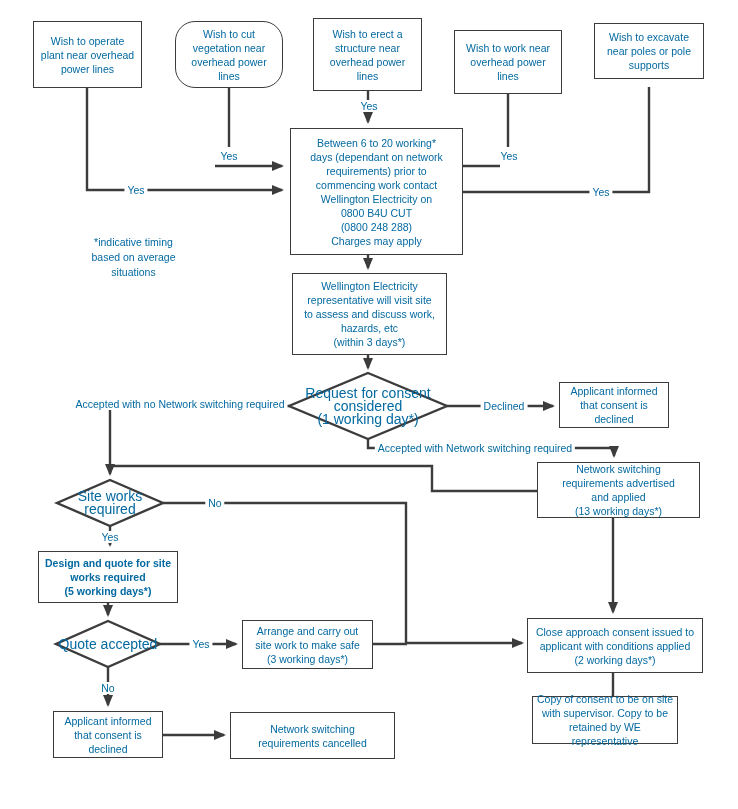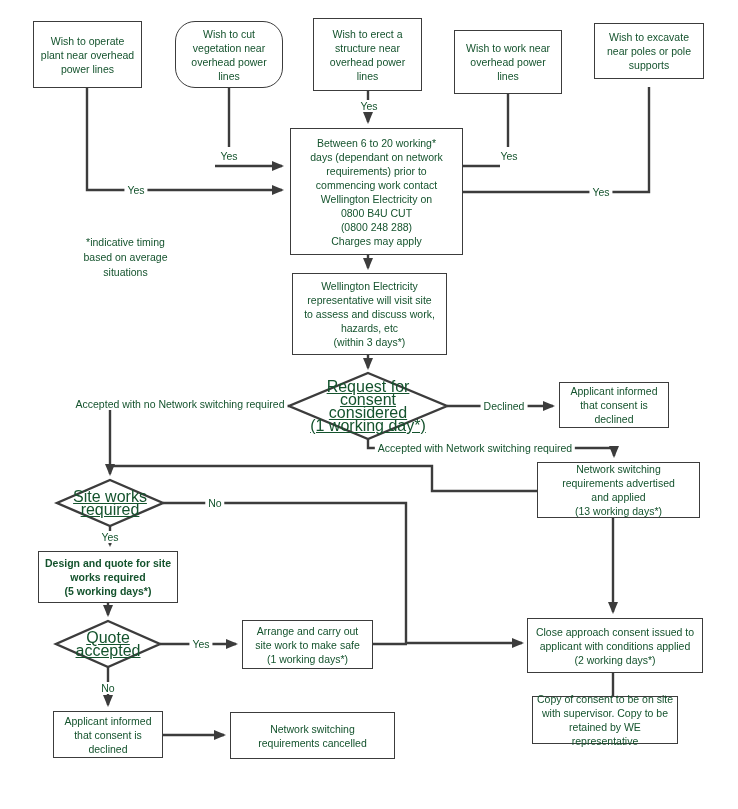--- a/index.html
+++ b/index.html
@@ -1,40 +1,39 @@
 <!DOCTYPE html>
 <html><head>
 <meta charset="utf-8">
 <style>
   html,body{margin:0;padding:0;background:#ffffff;}
   #canvas{
     position:relative;
     width:738px;height:809px;
     background:#ffffff;
     font-family:"Liberation Sans", sans-serif;
-    color:#14532d;
+    color:#0369a1;
     overflow:hidden;
   }
   #connectors{position:absolute;left:0;top:0;z-index:1;}
   .box{
     position:absolute;z-index:2;
     border:1.6px solid #3c3c3c;
     background:#ffffff;
     display:flex;align-items:center;justify-content:center;
     text-align:center;white-space:pre-line;
     font-size:10.5px;line-height:14px;
     padding:1px 2px;box-sizing:border-box;
   }
   .diamond-text{
     position:absolute;z-index:2;
     display:flex;align-items:center;justify-content:center;
     text-align:center;white-space:pre-line;
-    font-size:16px;line-height:13px;
+    font-size:14px;line-height:13px;
     background:transparent;
-    text-decoration:underline;
   }
   .edge-label{
     position:absolute;z-index:3;
     transform:translate(-50%,-50%);
     background:#ffffff;
     padding:0 3px;
     font-size:10.5px;line-height:12px;
     white-space:nowrap;
   }
   .note{
@@ -128,21 +127,21 @@
 requirements advertised
 and applied
 (13 working days*)</div>
 
   <div class="box" style="left:38px;top:551px;width:140px;height:52px;font-weight:bold;">Design and quote for site
 works required
 (5 working days*)</div>
 
   <div class="box" style="left:242px;top:620px;width:131px;height:49px;">Arrange and carry out
 site work to make safe
-(1 working days*)</div>
+(3 working days*)</div>
 
   <div class="box" style="left:527px;top:618px;width:176px;height:55px;">Close approach consent issued to
 applicant with conditions applied
 (2 working days*)</div>
 
   <div class="box" style="left:53px;top:711px;width:110px;height:47px;">Applicant informed
 that consent is
 declined</div>
 
   <div class="box" style="left:230px;top:712px;width:165px;height:47px;">Network switching
@@ -178,17 +177,17 @@
   <span class="edge-label" style="left:475px;top:448px;">Accepted with Network switching required</span>
 
   <span class="edge-label" style="left:215px;top:503px;">No</span>
 
   <span class="edge-label" style="left:110px;top:537px;">Yes</span>
 
   <span class="edge-label" style="left:201px;top:644px;">Yes</span>
 
   <span class="edge-label" style="left:108px;top:688px;">No</span>
 
-  <div class="note" style="left:68px;top:235px;width:115px;">*indicative timing
+  <div class="note" style="left:76px;top:235px;width:115px;">*indicative timing
 based on average
 situations</div>
 
 </div>
 
 </body></html>

